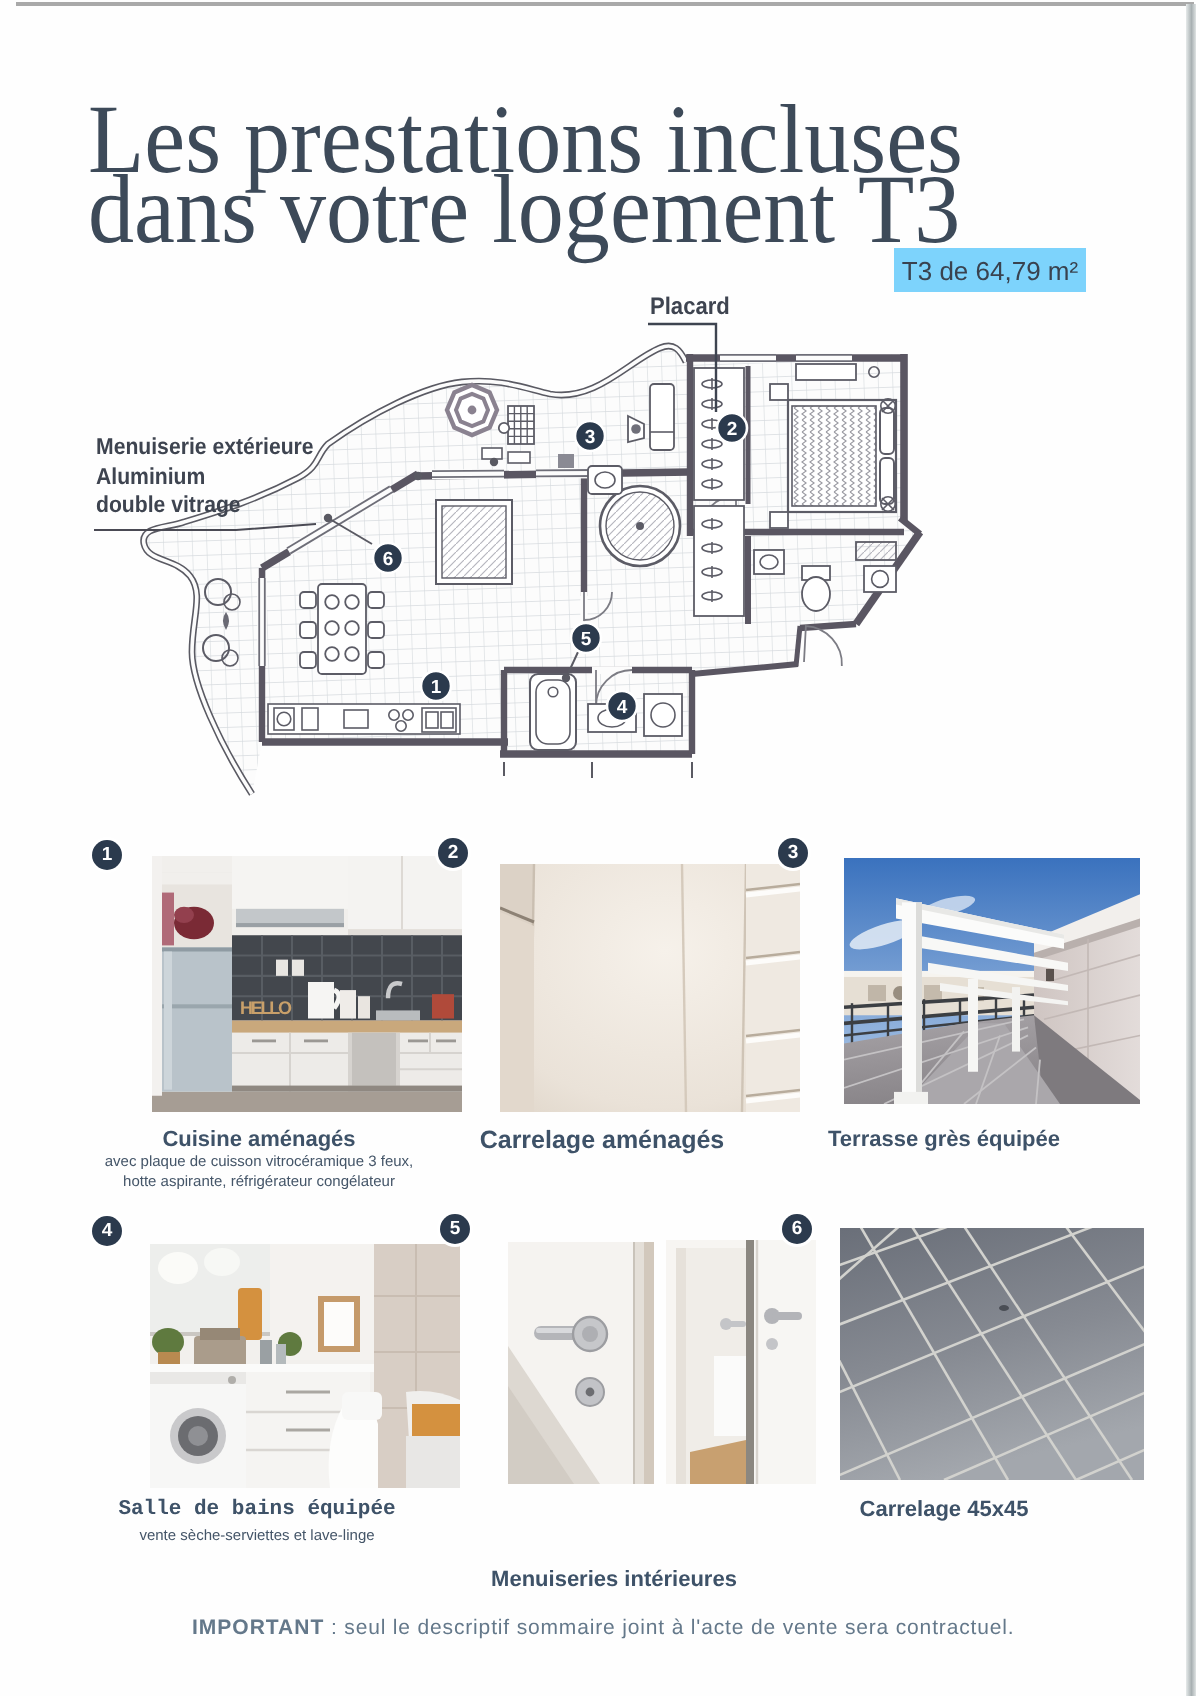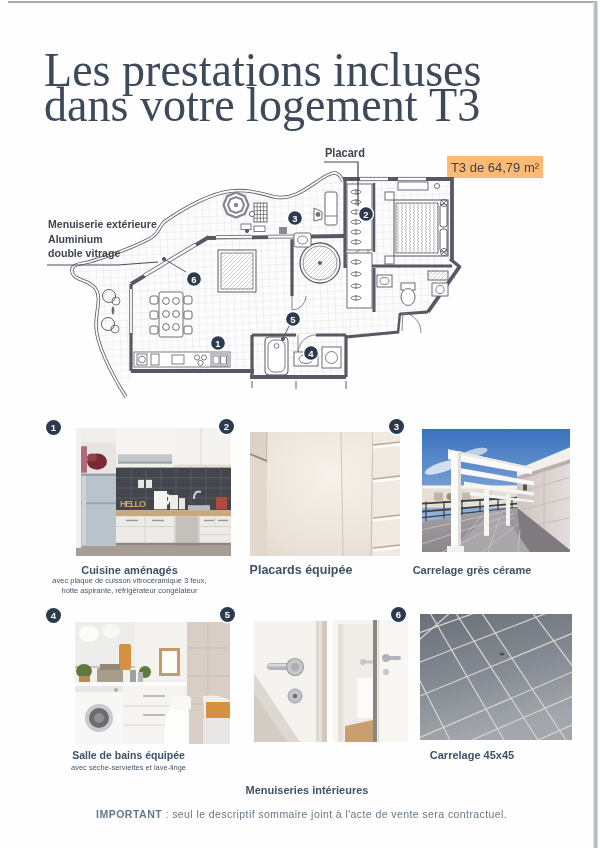--- a/index.html
+++ b/index.html
@@ -1,21 +1,21 @@
 <!DOCTYPE html>
 <html><head>
 <meta charset="utf-8">
 <style>
   html,body{margin:0;padding:0;}
   body{width:600px;height:848px;position:relative;background:#fefefe;overflow:hidden;
        font-family:"Liberation Sans",sans-serif;}
   .abs{position:absolute;}
   .title{left:44px;top:52px;width:560px;font-family:"Liberation Serif",serif;
          font-size:49px;line-height:35px;color:#3d4a59;transform:scaleX(.94);transform-origin:left top;}
-  .t3box{left:447px;top:156px;width:96px;height:22px;background:#fdba74;
+  .t3box{left:447px;top:124px;width:96px;height:22px;background:#7dd3fc;
          color:#39424f;font-size:13px;text-align:center;line-height:23px;}
   .plabel{font-weight:bold;color:#3e4450;font-size:11px;transform:scaleX(.92);transform-origin:left top;}
   .badge{width:15px;height:15px;border-radius:50%;background:#2b3a4d;color:#fff;
          font-size:9.5px;font-weight:bold;text-align:center;line-height:15px;box-shadow:0 0 0 1.5px #fff;}
   .photo{position:absolute;overflow:hidden;padding-left:24px;}
   .cap{position:absolute;font-weight:bold;color:#3e5268;font-size:12px;text-align:center;}
   .subcap{position:absolute;font-weight:normal;color:#445568;font-size:7.5px;text-align:center;line-height:9.5px;}
   .scanline-top{left:8px;top:1px;width:589px;height:2px;background:#a9a9a9;}
   .scanline-right{left:593px;top:2px;width:5px;height:846px;background:linear-gradient(90deg,#e6eaea,#a8b0b2 55%,#dfe3e3);}
 </style>
@@ -553,22 +553,22 @@
 
   <div class="abs badge" style="left:46px;top:420px;">1</div>
   <div class="abs badge" style="left:219px;top:419px;">2</div>
   <div class="abs badge" style="left:389px;top:419px;">3</div>
   <div class="abs badge" style="left:46px;top:608px;">4</div>
   <div class="abs badge" style="left:220px;top:607px;">5</div>
   <div class="abs badge" style="left:391px;top:607px;">6</div>
 
   <div class="cap" style="left:52px;top:564px;width:155px;font-size:11px;">Cuisine aménagés</div>
   <div class="subcap" style="left:30px;top:576px;width:199px;">avec plaque de cuisson vitrocéramique 3 feux,<br>hotte aspirante, réfrigérateur congélateur</div>
-  <div class="cap" style="left:226px;top:563px;width:150px;font-size:12.5px;">Placards équipée</div>
-  <div class="cap" style="left:398px;top:564px;width:148px;font-size:11px;">Carrelage grès cérame</div>
-  <div class="cap" style="left:51px;top:749px;width:155px;font-size:10.5px;">Salle de bains équipée</div>
-  <div class="subcap" style="left:40px;top:763px;width:177px;">avec sèche-serviettes et lave-linge</div>
+  <div class="cap" style="left:226px;top:563px;width:150px;font-size:12.5px;">Carrelage aménagés</div>
+  <div class="cap" style="left:398px;top:564px;width:148px;font-size:11px;">Terrasse grès équipée</div>
+  <div class="cap" style="left:51px;top:749px;width:155px;font-size:10.5px;font-family:Liberation Mono, monospace;">Salle de bains équipée</div>
+  <div class="subcap" style="left:40px;top:763px;width:177px;">vente sèche-serviettes et lave-linge</div>
   <div class="cap" style="left:230px;top:749px;width:154px;font-size:11px;margin-top:35px;">Menuiseries intérieures</div>
   <div class="cap" style="left:396px;top:749px;width:152px;font-size:11px;">Carrelage 45x45</div>
 
   <div class="abs" style="left:96px;top:808px;font-size:10.5px;color:#64788a;letter-spacing:.42px;">
     <b style="letter-spacing:.5px;">IMPORTANT</b> : seul le descriptif sommaire joint à l'acte de vente sera contractuel.
   </div>
 
 </body></html>

